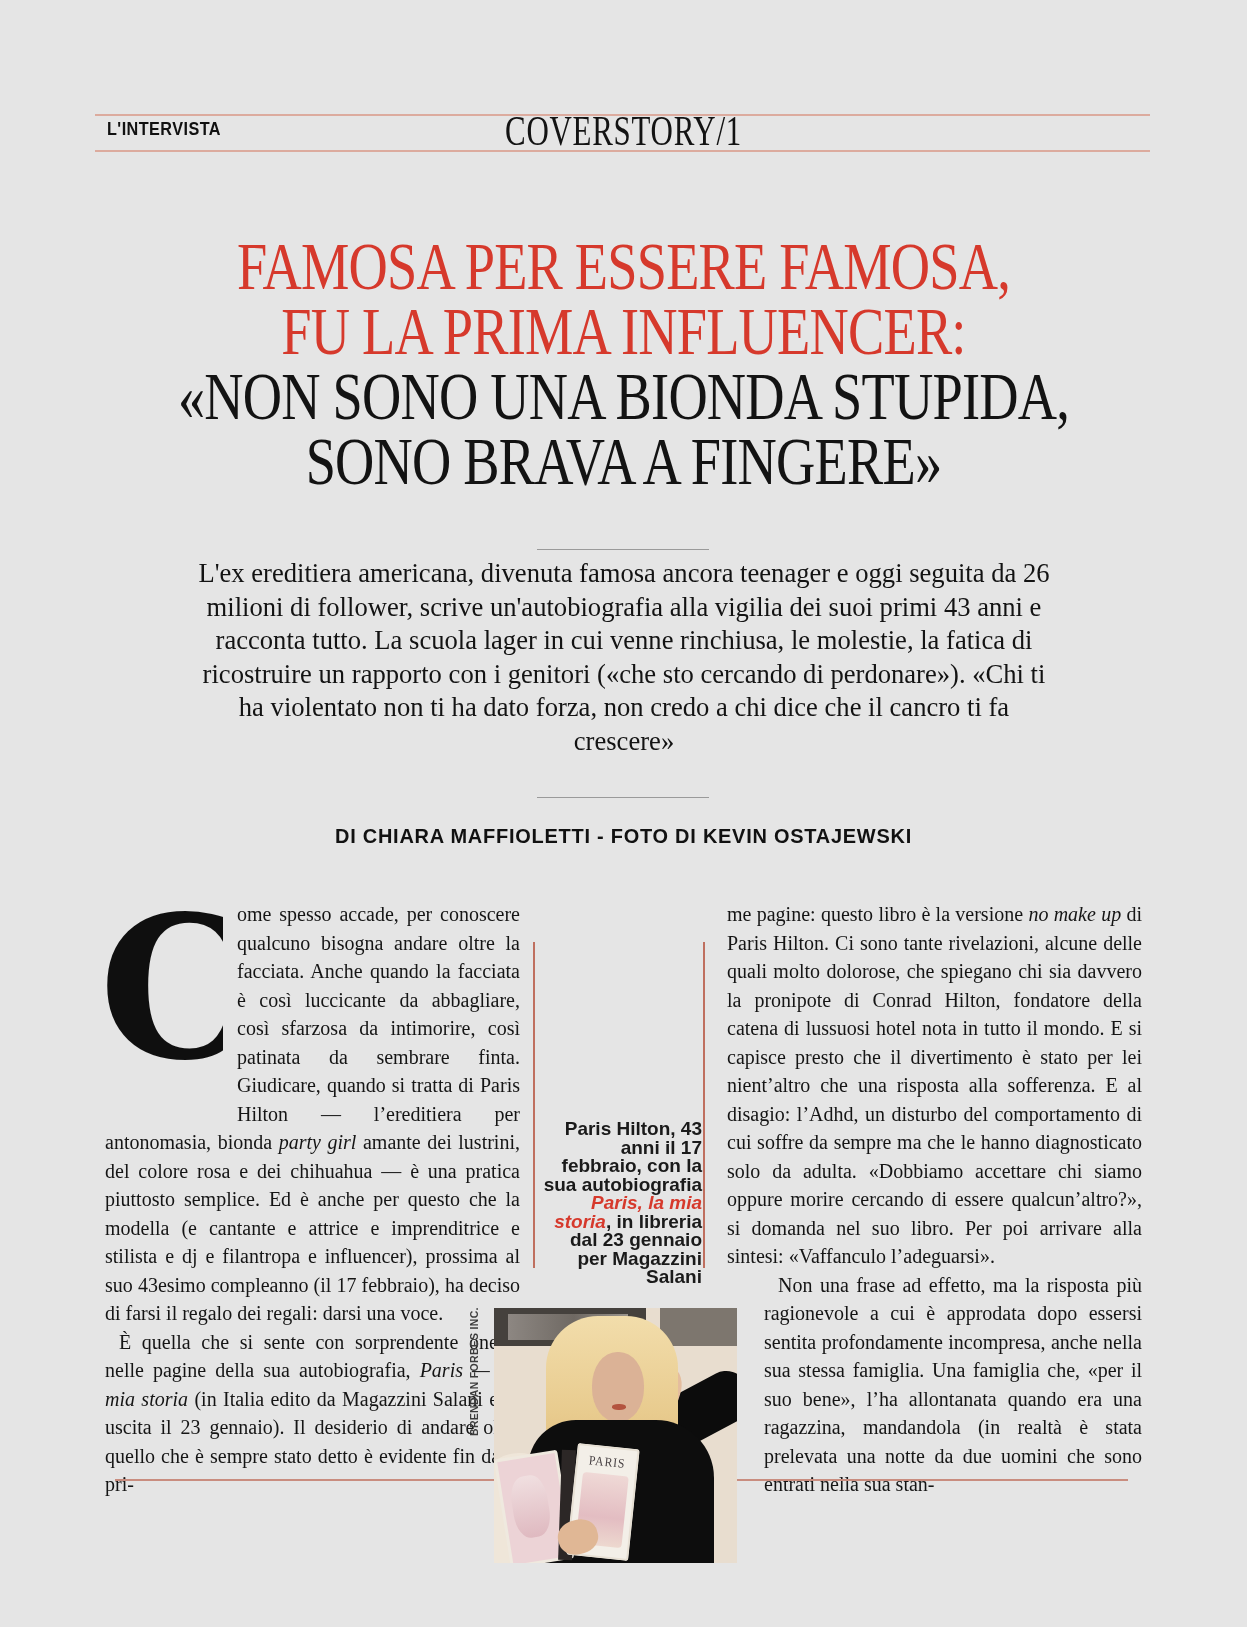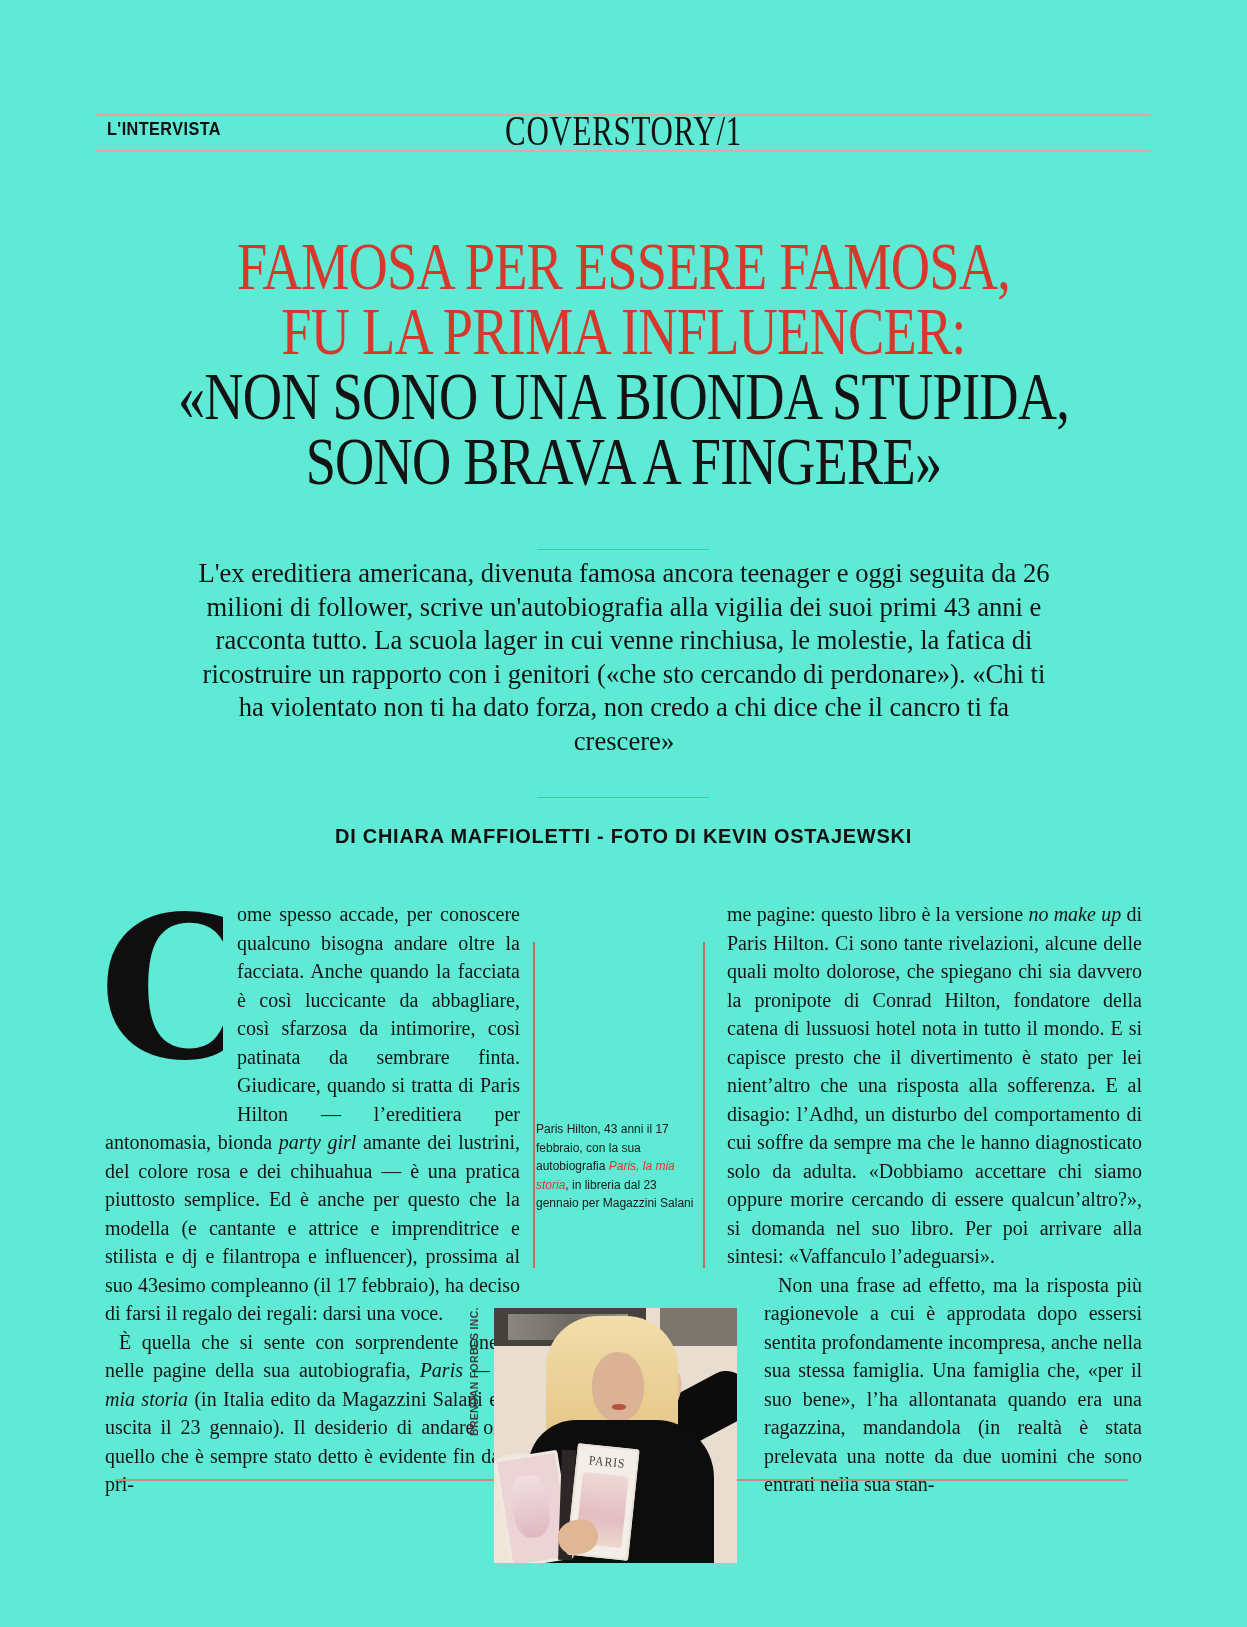--- a/index.html
+++ b/index.html
@@ -3,21 +3,21 @@
 <meta charset="utf-8">
 <style>
   :root{
     --accent:#d6392c;
     --rule-salmon:#dcab9e;
     --rule-red:#bf6f5f;
     --footer-rule:#c98d7f;
     --ink:#151515;
   }
   html,body{margin:0;padding:0;background:#ffffff;}
-  #page{position:relative;width:1247px;height:1627px;background:#5eead4;overflow:hidden;
+  #page{position:relative;width:1247px;height:1627px;background:#e5e5e5;overflow:hidden;
         font-family:"Liberation Serif",serif;color:var(--ink);}
 
   
   .hrule{position:absolute;left:95px;right:97px;height:2px;background:var(--rule-salmon);}
   .hrule.top{top:114px;}
   .hrule.bottom{top:150px;}
   .kicker{position:absolute;left:107px;top:119px;font-family:"Liberation Sans",sans-serif;
           font-weight:700;font-size:18px;letter-spacing:.5px;color:#111;
           transform:scaleX(.9);transform-origin:0 50%;white-space:nowrap;}
   .section-title{position:absolute;left:0;right:0;top:106px;text-align:center;
@@ -57,22 +57,22 @@
   .it{font-style:italic;}
   .red{color:var(--accent);}
   .dropcap{float:left;display:block;height:196px;width:118px;overflow:hidden;
            font-family:"DejaVu Serif",serif;font-weight:700;font-size:196px;line-height:168px;
            color:#0f0f0f;margin:4px 14px 0 0;text-indent:-6px;}
 
   
   .vrule{position:absolute;top:942px;width:2px;height:326px;background:var(--rule-red);}
   .vrule.left{left:533px;}
   .vrule.right{left:703px;}
-  .photo-caption{position:absolute;left:536px;top:1120px;width:166px;text-align:left;
-                 font-family:"Liberation Sans",sans-serif;font-weight:400;font-size:12px;
+  .photo-caption{position:absolute;left:536px;top:1120px;width:166px;text-align:right;
+                 font-family:"Liberation Sans",sans-serif;font-weight:700;font-size:19px;
                  line-height:18.5px;color:#1a1a1a;}
   .photo-caption .red{font-style:italic;}
 
   
   .footer-rule{position:absolute;left:115px;top:1479px;width:1013px;height:1.5px;
                background:var(--footer-rule);z-index:1;}
 
   
   .photo{position:absolute;left:494px;top:1308px;width:243px;height:255px;overflow:hidden;
          background:#e8ddcf;z-index:5;}

